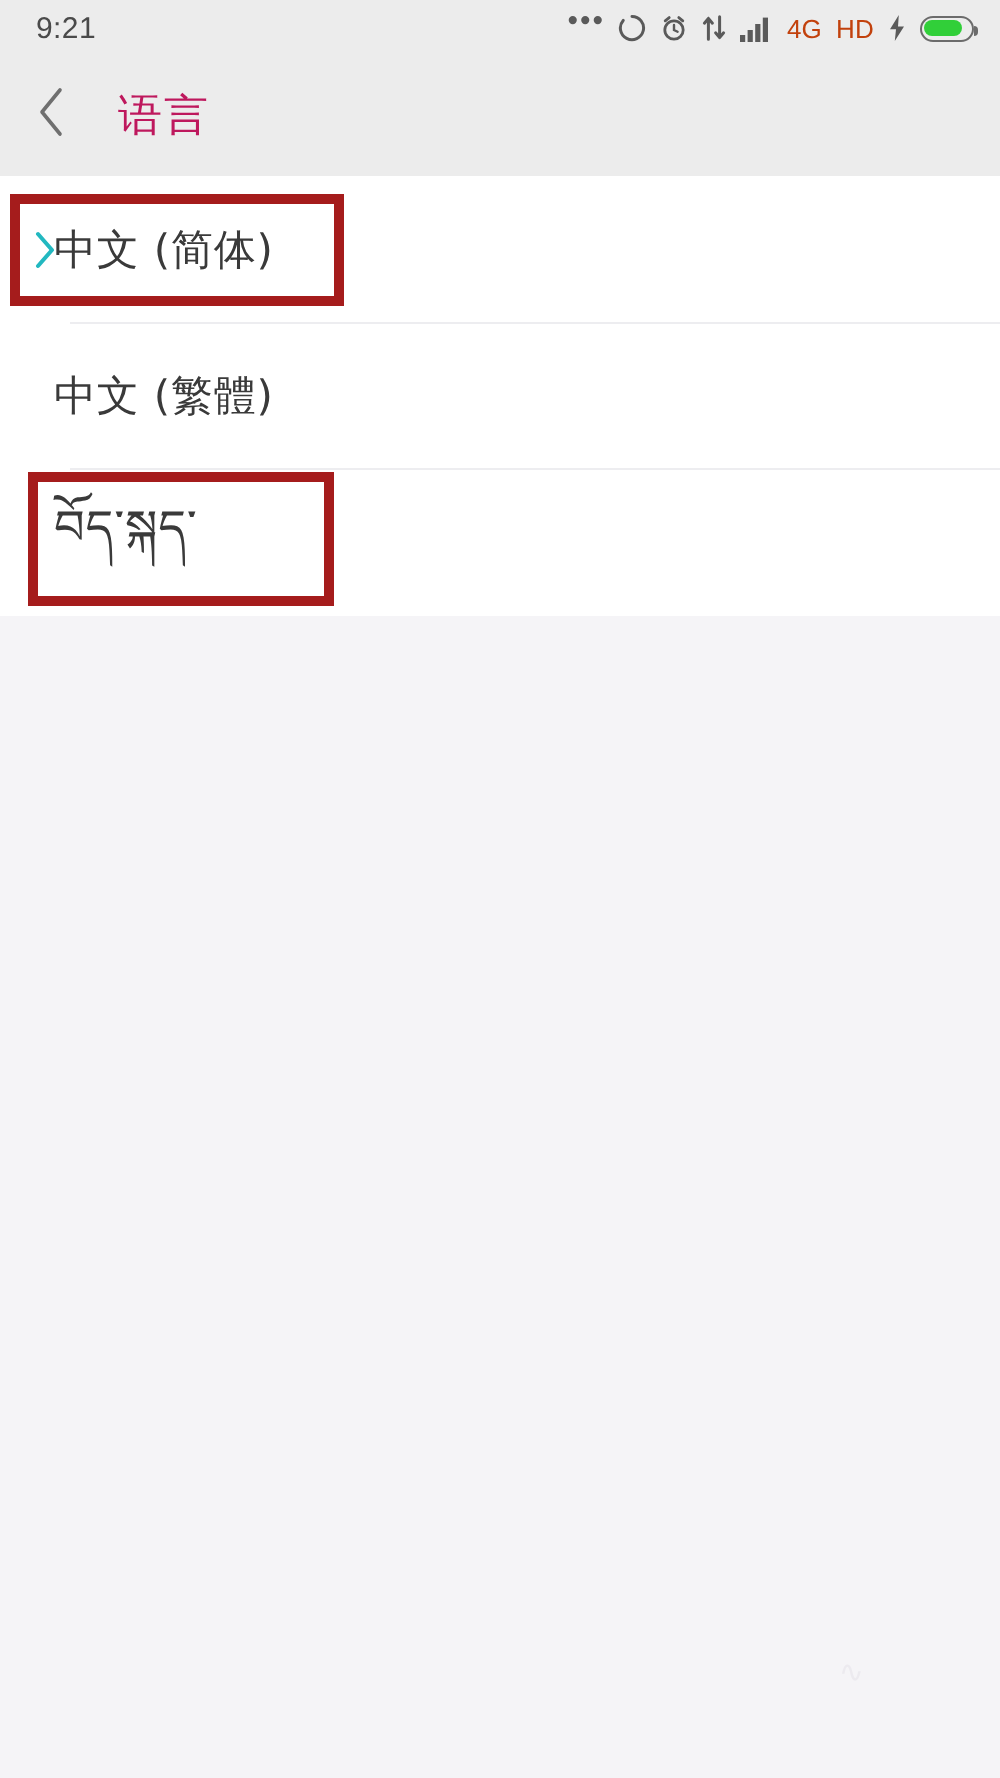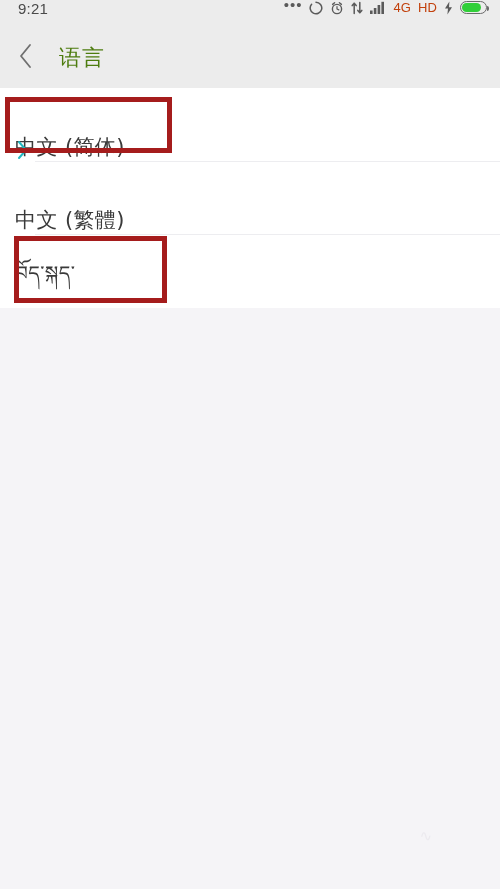--- a/index.html
+++ b/index.html
@@ -24,21 +24,21 @@
   }
 
   
   .statusbar {
     position: absolute;
     top: 0; left: 0;
     width: 500px;
     height: 28px;
     background: #ececec;
     display: flex;
-    align-items: flex-start;
+    align-items: center;
     justify-content: space-between;
     padding: 0 13px 0 18px;
   }
   .sb-clock {
     font-size: 15px;
     color: #4a4a4a;
     letter-spacing: 0.2px;
     font-family: "Liberation Sans", sans-serif;
   }
   .sb-right {
@@ -102,40 +102,40 @@
   .back-btn {
     width: 30px;
     height: 40px;
     display: flex;
     align-items: center;
     justify-content: flex-start;
     cursor: pointer;
   }
   .header-title {
     font-size: 22px;
-    color: #4d7c0f;
+    color: #be185d;
     margin-left: 11px;
     letter-spacing: 1px;
     font-family: "DejaVu Sans", "Liberation Sans", sans-serif;
   }
 
   
   .list {
     position: absolute;
     top: 88px; left: 0;
     width: 500px;
     background: #ffffff;
     padding-bottom: 1px;
   }
   .list-item {
     position: relative;
     height: 73px;
     display: flex;
-    align-items: flex-end;
-    padding-left: 15px;
+    align-items: center;
+    padding-left: 27px;
     background: #ffffff;
     cursor: pointer;
   }
   .list-item + .list-item::before {
     content: "";
     position: absolute;
     top: 0; left: 35px; right: 0;
     height: 1px;
     background: #ededf0;
   }
@@ -151,21 +151,21 @@
     letter-spacing: 0.4px;
     font-family: "DejaVu Sans", "Liberation Sans", sans-serif;
   }
   .li-label.latin {
     font-family: "Liberation Sans", "DejaVu Sans", sans-serif;
     font-size: 21px;
     color: #3c3c3c;
   }
   .li-label.tibetan {
     font-family: Liberation Sans, sans-serif;
-    font-size: 20px;
+    font-size: 24px;
   }
   .li-label.uyghur {
     font-family: "DejaVu Sans", sans-serif;
     font-size: 17px;
     direction: rtl;
   }
 
   
   .annot {
     position: absolute;

